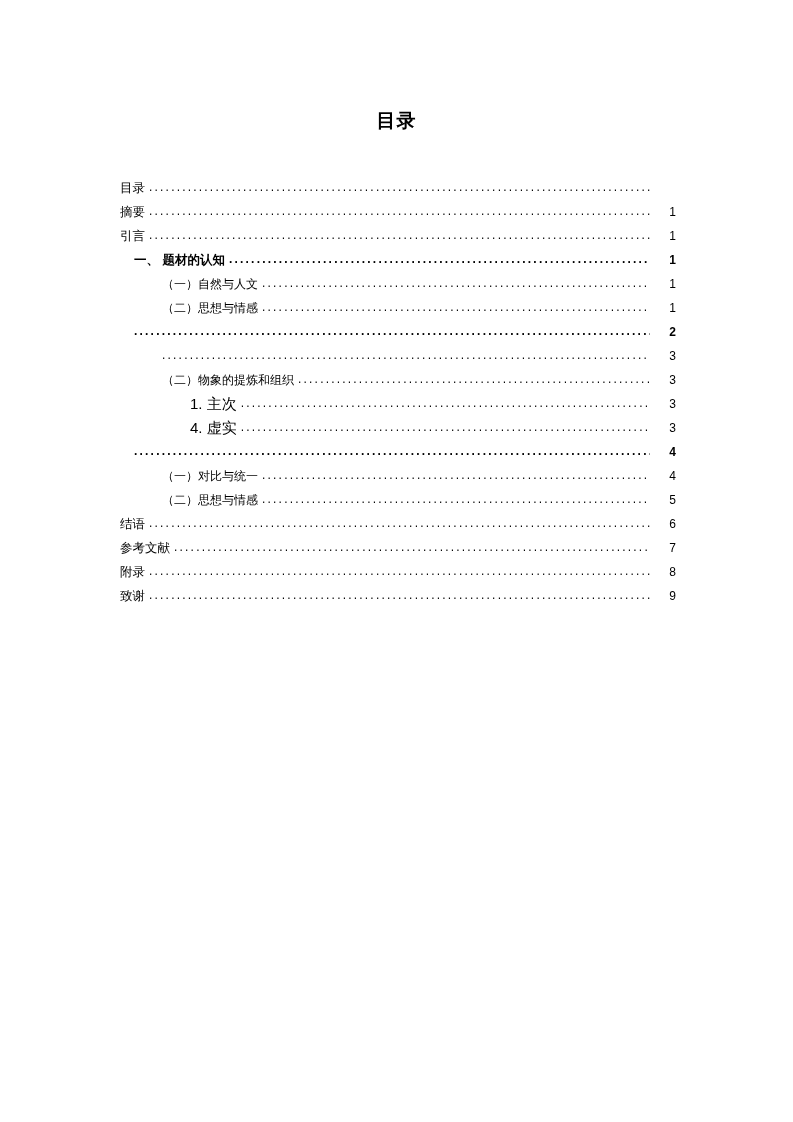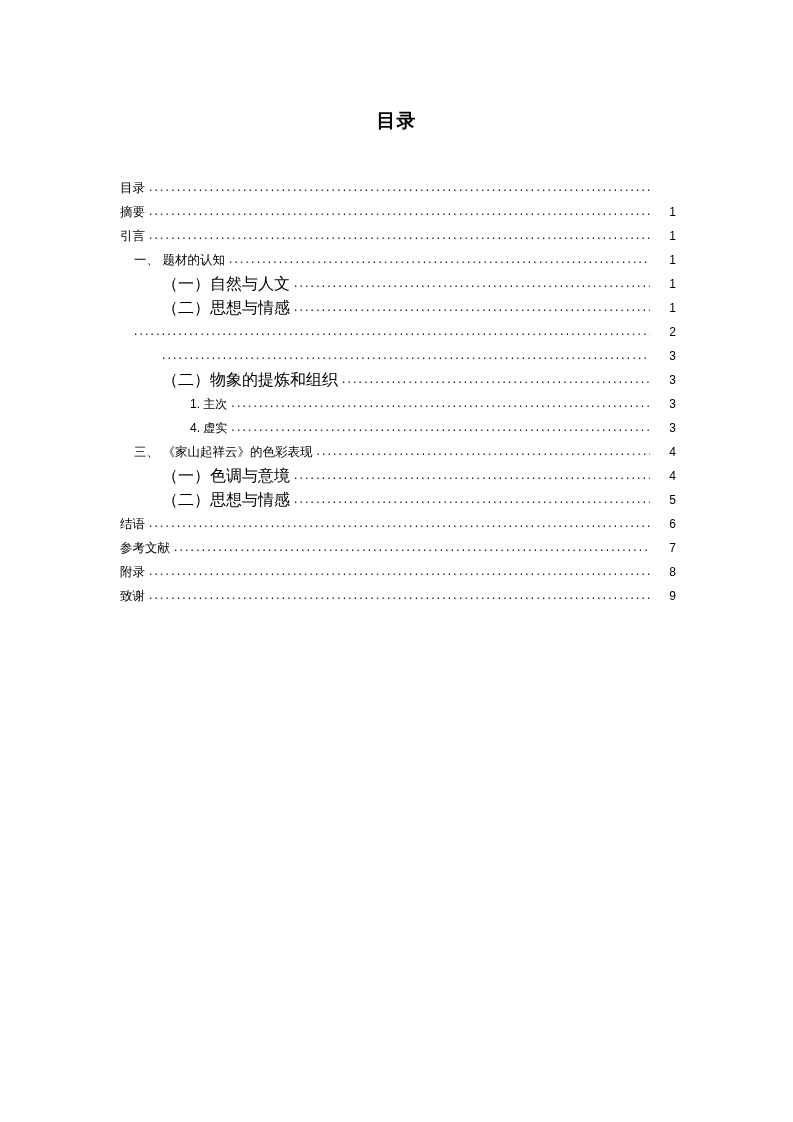--- a/index.html
+++ b/index.html
@@ -57,27 +57,27 @@
   }
   .toc-entry .pageno {
     flex: 0 0 auto;
     width: 22px;
     text-align: right;
     padding-left: 4px;
     font-size: 12px;
   }
   
   .lvl0 { margin-left: 0px; }
-  .lvl1 { margin-left: 14px; }
+  .lvl1 { margin-left: 14px; font-weight: bold; }
   .lvl2 { margin-left: 42px; }
   .lvl3 { margin-left: 70px; }
 
   .lvl0 > .label, .lvl1 > .label { font-size: 12.5px; }
-  .lvl2 > .label { font-size: 16px; text-align: center; }
-  .lvl3 > .label { font-size: 12px; }
+  .lvl2 > .label { font-size: 12px; text-align: center; }
+  .lvl3 > .label { font-size: 15px; }
 </style>
 </head>
 <body>
 
 <div class="page">
 
   <div class="page-title">目录</div>
 
   <div class="toc">
       <div class="toc-entry lvl0">
@@ -127,26 +127,25 @@
         <span class="label">1. 主次</span>
         <span class="dots">.......................................................................................................................</span>
         <span class="pageno">3</span>
       </div>
       <div class="toc-entry lvl3">
         <span class="label">4. 虚实</span>
         <span class="dots">.......................................................................................................................</span>
         <span class="pageno">3</span>
       </div>
       <div class="toc-entry lvl1">
-        <span class="label">三、 《家山起祥云》的色彩表现</span>
         <span class="dots">.......................................................................................................................</span>
         <span class="pageno">4</span>
       </div>
       <div class="toc-entry lvl2">
-        <span class="label">（一）色调与意境</span>
+        <span class="label">（一）对比与统一</span>
         <span class="dots">.......................................................................................................................</span>
         <span class="pageno">4</span>
       </div>
       <div class="toc-entry lvl2">
         <span class="label">（二）思想与情感</span>
         <span class="dots">.......................................................................................................................</span>
         <span class="pageno">5</span>
       </div>
       <div class="toc-entry lvl0">
         <span class="label">结语</span>

